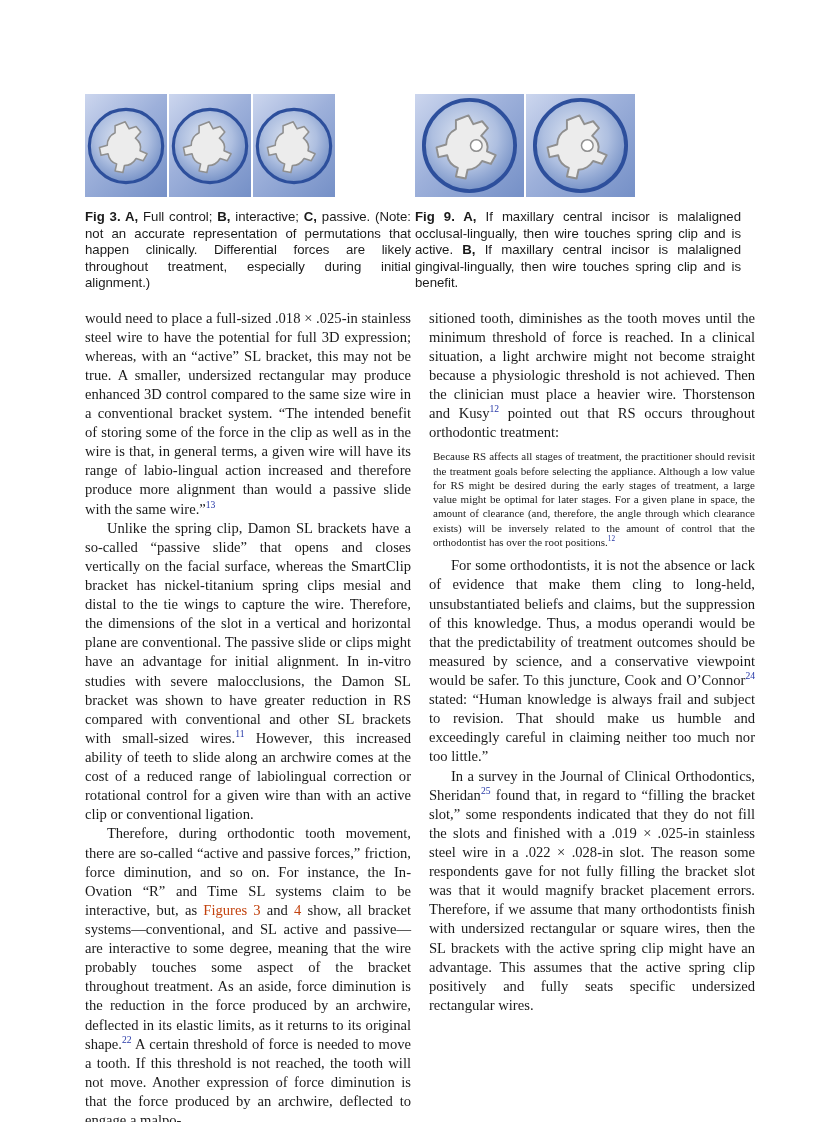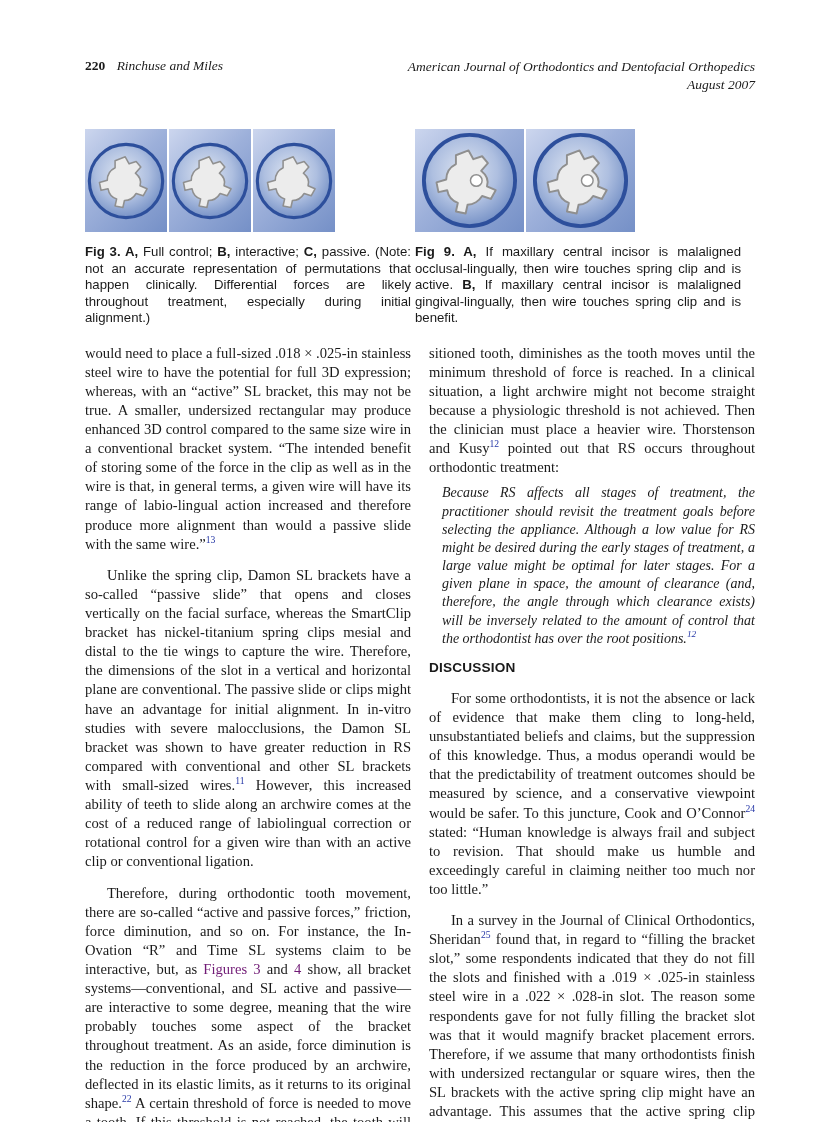--- a/index.html
+++ b/index.html
@@ -37,66 +37,55 @@
     font-family:"Liberation Sans", sans-serif;
     font-size:13.2px;
     line-height:1.25;
     text-align:justify;
   }
   .caption .run-bold { font-weight:bold; }
   
   .columns { display:flex; gap:18px; margin-top:17px; }
   .col { width:326px; text-align:justify; font-size:14.6px; line-height:1.31; }
   .col p { margin:0; }
-  p.para.indent { text-indent:1.5em;margin-top:12px; }
+  p.para.indent { text-indent:1.5em; }
   p.quote {
-    font-size:14px;
+    font-size:11px;
     line-height:1.3;
-    margin:7px 0 7px 13px;
-    font-style:italic;
+    margin:7px 0 7px 4px;
   }
   p.heading {
     font-family:"Liberation Sans", sans-serif;
     font-weight:bold;
     font-size:13.6px;
     text-align:left;
     margin:11px 0 6px 0;
     letter-spacing:.2px;
   }
   .run-italic { }
-  .run-link { color:#701a75; }
+  .run-link { color:#c2410c; }
   sup.run-sup { color:#2436a6; font-size:0.66em; line-height:0; }
   .run-bold { font-weight:bold; }
   .defs-holder { position:absolute; width:0; height:0; overflow:hidden; }
 </style>
 </head>
 <body>
 
 <div class="page">
 
   <svg class="defs-holder" aria-hidden="true">
     <defs>
       <radialGradient id="circGrad" cx="45%" cy="40%" r="65%">
         <stop offset="0%" stop-color="#dfe6f2"></stop>
         <stop offset="55%" stop-color="#aebfe0"></stop>
         <stop offset="100%" stop-color="#6d8ac2"></stop>
       </radialGradient>
     </defs>
   </svg>
 
-  <div class="header">
-    <div class="header-left">
-      <span class="page-num">220</span>
-      <span class="authors">Rinchuse and Miles</span>
-    </div>
-    <div class="header-right">
-      <div>American Journal of Orthodontics and Dentofacial Orthopedics</div>
-      <div>August 2007</div>
-    </div>
-  </div>
 
   <div class="figures-row">
     <div class="figure-block">
       <div class="tiles fig3">
           <div class="tile">
             <svg width="78" height="78" viewBox="0 0 100 100">
               <circle cx="50" cy="50" r="47" fill="url(#circGrad)" stroke="#2d4f9c" stroke-width="4"></circle>
               <path d="M36 24 l13 -5 5 9 9 -3 6 7 -7 8 c5 4 8 10 6 16 l9 4 -5 9 -9 -3 c-3 5 -9 9 -15 9 l-2 9 -10 -2 2 -9 c-6 -2 -10 -7 -11 -13 l-9 2 -2 -10 10 -3 c0 -7 4 -13 10 -16 z" fill="#ececec" stroke="#8f8f8f" stroke-width="2" stroke-linejoin="round"></path>
             </svg>
           </div>
@@ -138,19 +127,18 @@
 
   <div class="columns">
     <div class="col">
         <p class="para"><span>would need to place a full-sized .018 × .025-in stainless steel wire to have the potential for full 3D expression; whereas, with an “active” SL bracket, this may not be true. A smaller, undersized rectangular may produce enhanced 3D control compared to the same size wire in a conventional bracket system. “The intended benefit of storing some of the force in the clip as well as in the wire is that, in general terms, a given wire will have its range of labio-lingual action increased and therefore produce more alignment than would a passive slide with the same wire.”</span><sup class="run-sup">13</sup></p>
         <p class="para indent"><span>Unlike the spring clip, Damon SL brackets have a so-called “passive slide” that opens and closes vertically on the facial surface, whereas the SmartClip bracket has nickel-titanium spring clips mesial and distal to the tie wings to capture the wire. Therefore, the dimensions of the slot in a vertical and horizontal plane are conventional. The passive slide or clips might have an advantage for initial alignment. In in-vitro studies with severe malocclusions, the Damon SL bracket was shown to have greater reduction in RS compared with conventional and other SL brackets with small-sized wires.</span><sup class="run-sup">11</sup><span> However, this increased ability of teeth to slide along an archwire comes at the cost of a reduced range of labiolingual correction or rotational control for a given wire than with an active clip or conventional ligation.</span></p>
         <p class="para indent"><span>Therefore, during orthodontic tooth movement, there are so-called “active and passive forces,” friction, force diminution, and so on. For instance, the In-Ovation “R” and Time SL systems claim to be interactive, but, as </span><span class="run-link">Figures 3</span><span> and </span><span class="run-link">4</span><span> show, all bracket systems—conventional, and SL active and passive—are interactive to some degree, meaning that the wire probably touches some aspect of the bracket throughout treatment. As an aside, force diminution is the reduction in the force produced by an archwire, deflected in its elastic limits, as it returns to its original shape.</span><sup class="run-sup">22</sup><span> A certain threshold of force is needed to move a tooth. If this threshold is not reached, the tooth will not move. Another expression of force diminution is that the force produced by an archwire, deflected to engage a malpo-</span></p>
       </div>
     <div class="col">
         <p class="para"><span>sitioned tooth, diminishes as the tooth moves until the minimum threshold of force is reached. In a clinical situation, a light archwire might not become straight because a physiologic threshold is not achieved. Then the clinician must place a heavier wire. Thorstenson and Kusy</span><sup class="run-sup">12</sup><span> pointed out that RS occurs throughout orthodontic treatment:</span></p>
         <p class="quote"><span>Because RS affects all stages of treatment, the practitioner should revisit the treatment goals before selecting the appliance. Although a low value for RS might be desired during the early stages of treatment, a large value might be optimal for later stages. For a given plane in space, the amount of clearance (and, therefore, the angle through which clearance exists) will be inversely related to the amount of control that the orthodontist has over the root positions.</span><sup class="run-sup">12</sup></p>
-        <p class="heading"><span>DISCUSSION</span></p>
         <p class="para indent"><span>For some orthodontists, it is not the absence or lack of evidence that make them cling to long-held, unsubstantiated beliefs and claims, but the suppression of this knowledge. Thus, a modus operandi would be that the predictability of treatment outcomes should be measured by science, and a conservative viewpoint would be safer. To this juncture, Cook and O’Connor</span><sup class="run-sup">24</sup><span> stated: “Human knowledge is always frail and subject to revision. That should make us humble and exceedingly careful in claiming neither too much nor too little.”</span></p>
         <p class="para indent"><span>In a survey in the </span><span class="run-italic">Journal of Clinical Orthodontics</span><span>, Sheridan</span><sup class="run-sup">25</sup><span> found that, in regard to “filling the bracket slot,” some respondents indicated that they do not fill the slots and finished with a .019 × .025-in stainless steel wire in a .022 × .028-in slot. The reason some respondents gave for not fully filling the bracket slot was that it would magnify bracket placement errors. Therefore, if we assume that many orthodontists finish with undersized rectangular or square wires, then the SL brackets with the active spring clip might have an advantage. This assumes that the active spring clip positively and fully seats specific undersized rectangular wires.</span></p>
       </div>
   </div>
 
 </div>
 
 </body></html>

